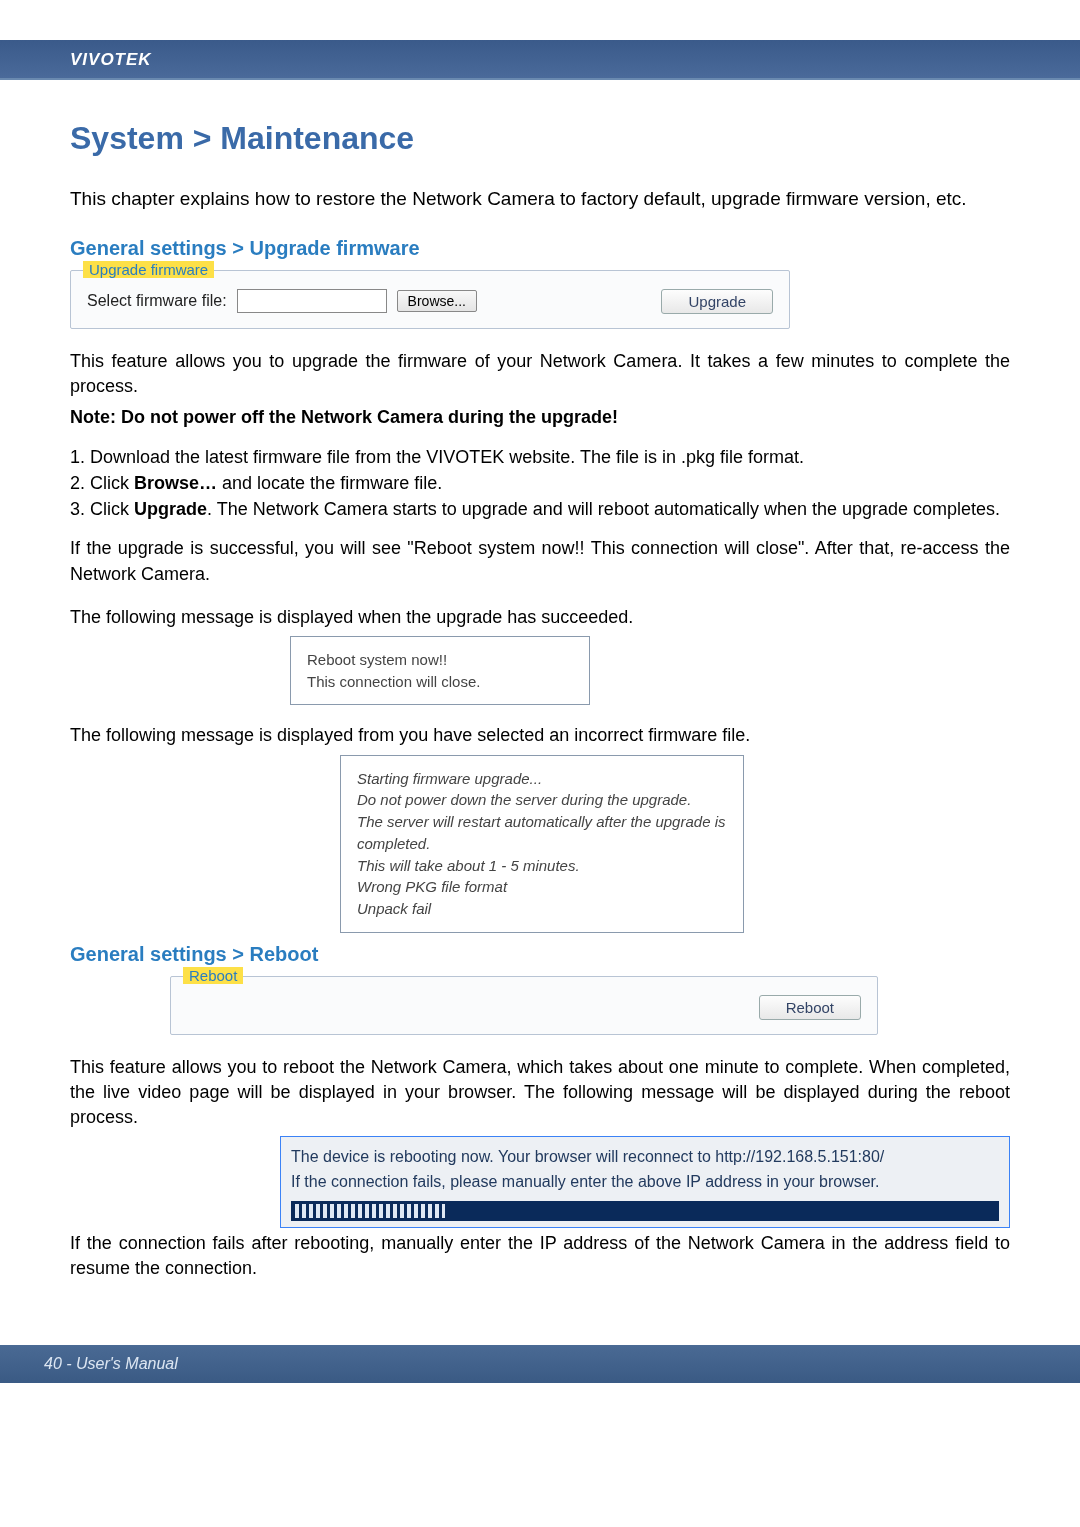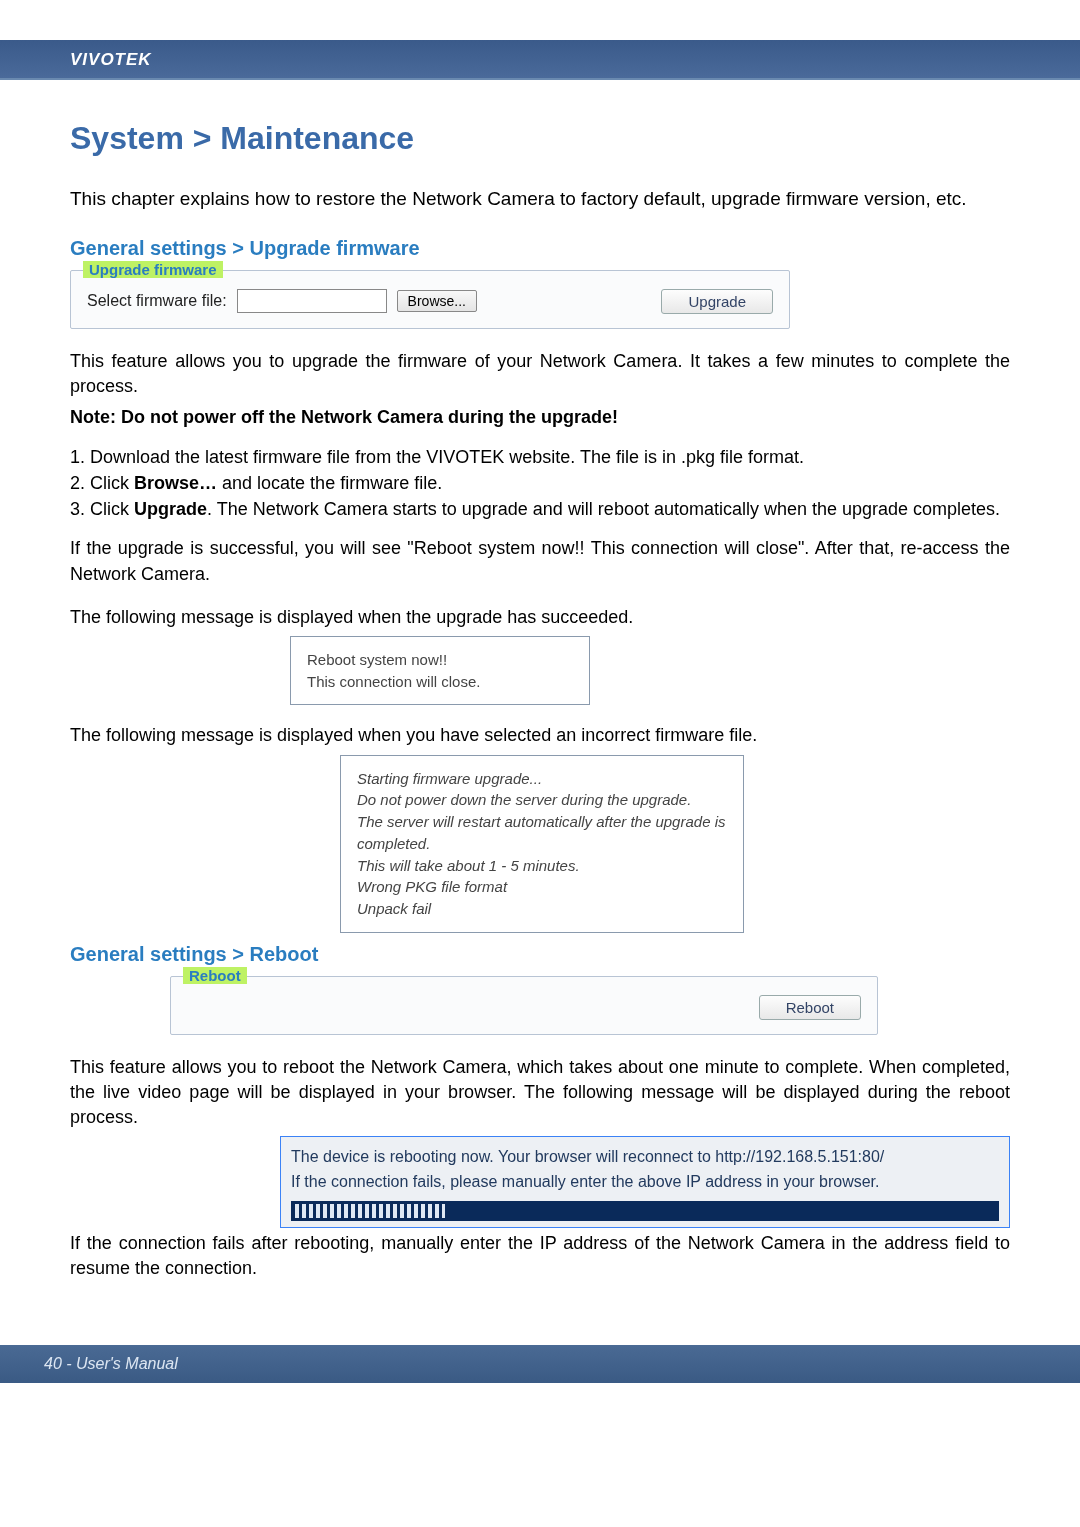--- a/index.html
+++ b/index.html
@@ -49,24 +49,24 @@
     border-radius: 2px;
     padding: 18px 16px 14px 16px;
     position: relative;
     margin: 8px 0 20px 0;
     background: #fafbfc;
   }
   .fieldset .legend {
     position: absolute;
     top: -10px;
     left: 12px;
-    background: #bef264;
+    background: #fde047;
     padding: 0 6px;
     color: #2a7dc0;
-    font-weight: bold;
+    font-weight: normal;
     font-size: 15px;
   }
   .fw-row {
     display: flex;
     align-items: center;
     gap: 10px;
   }
   .fw-label {
     font-size: 16px;
     color: #222;
@@ -197,21 +197,21 @@
   </div>
 
   <p class="para mb18">If the upgrade is successful, you will see "Reboot system now!! This connection will close". After that, re-access the Network Camera.</p>
 
   <p class="para">The following message is displayed when the upgrade has succeeded.</p>
   <div class="msg-box small">
     <div>Reboot system now!!</div>
     <div>This connection will close.</div>
   </div>
 
-  <p class="para">The following message is displayed when you have selected an incorrect firmware file.</p>
+  <p class="para">The following message is displayed from you have selected an incorrect firmware file.</p>
   <div class="msg-box large">
     <div>Starting firmware upgrade...</div>
     <div>Do not power down the server during the upgrade.</div>
     <div>The server will restart automatically after the upgrade is completed.</div>
     <div>This will take about 1 - 5 minutes.</div>
     <div>Wrong PKG file format</div>
     <div>Unpack fail</div>
   </div>
 
   <h2 class="section">General settings &gt; Reboot</h2>

